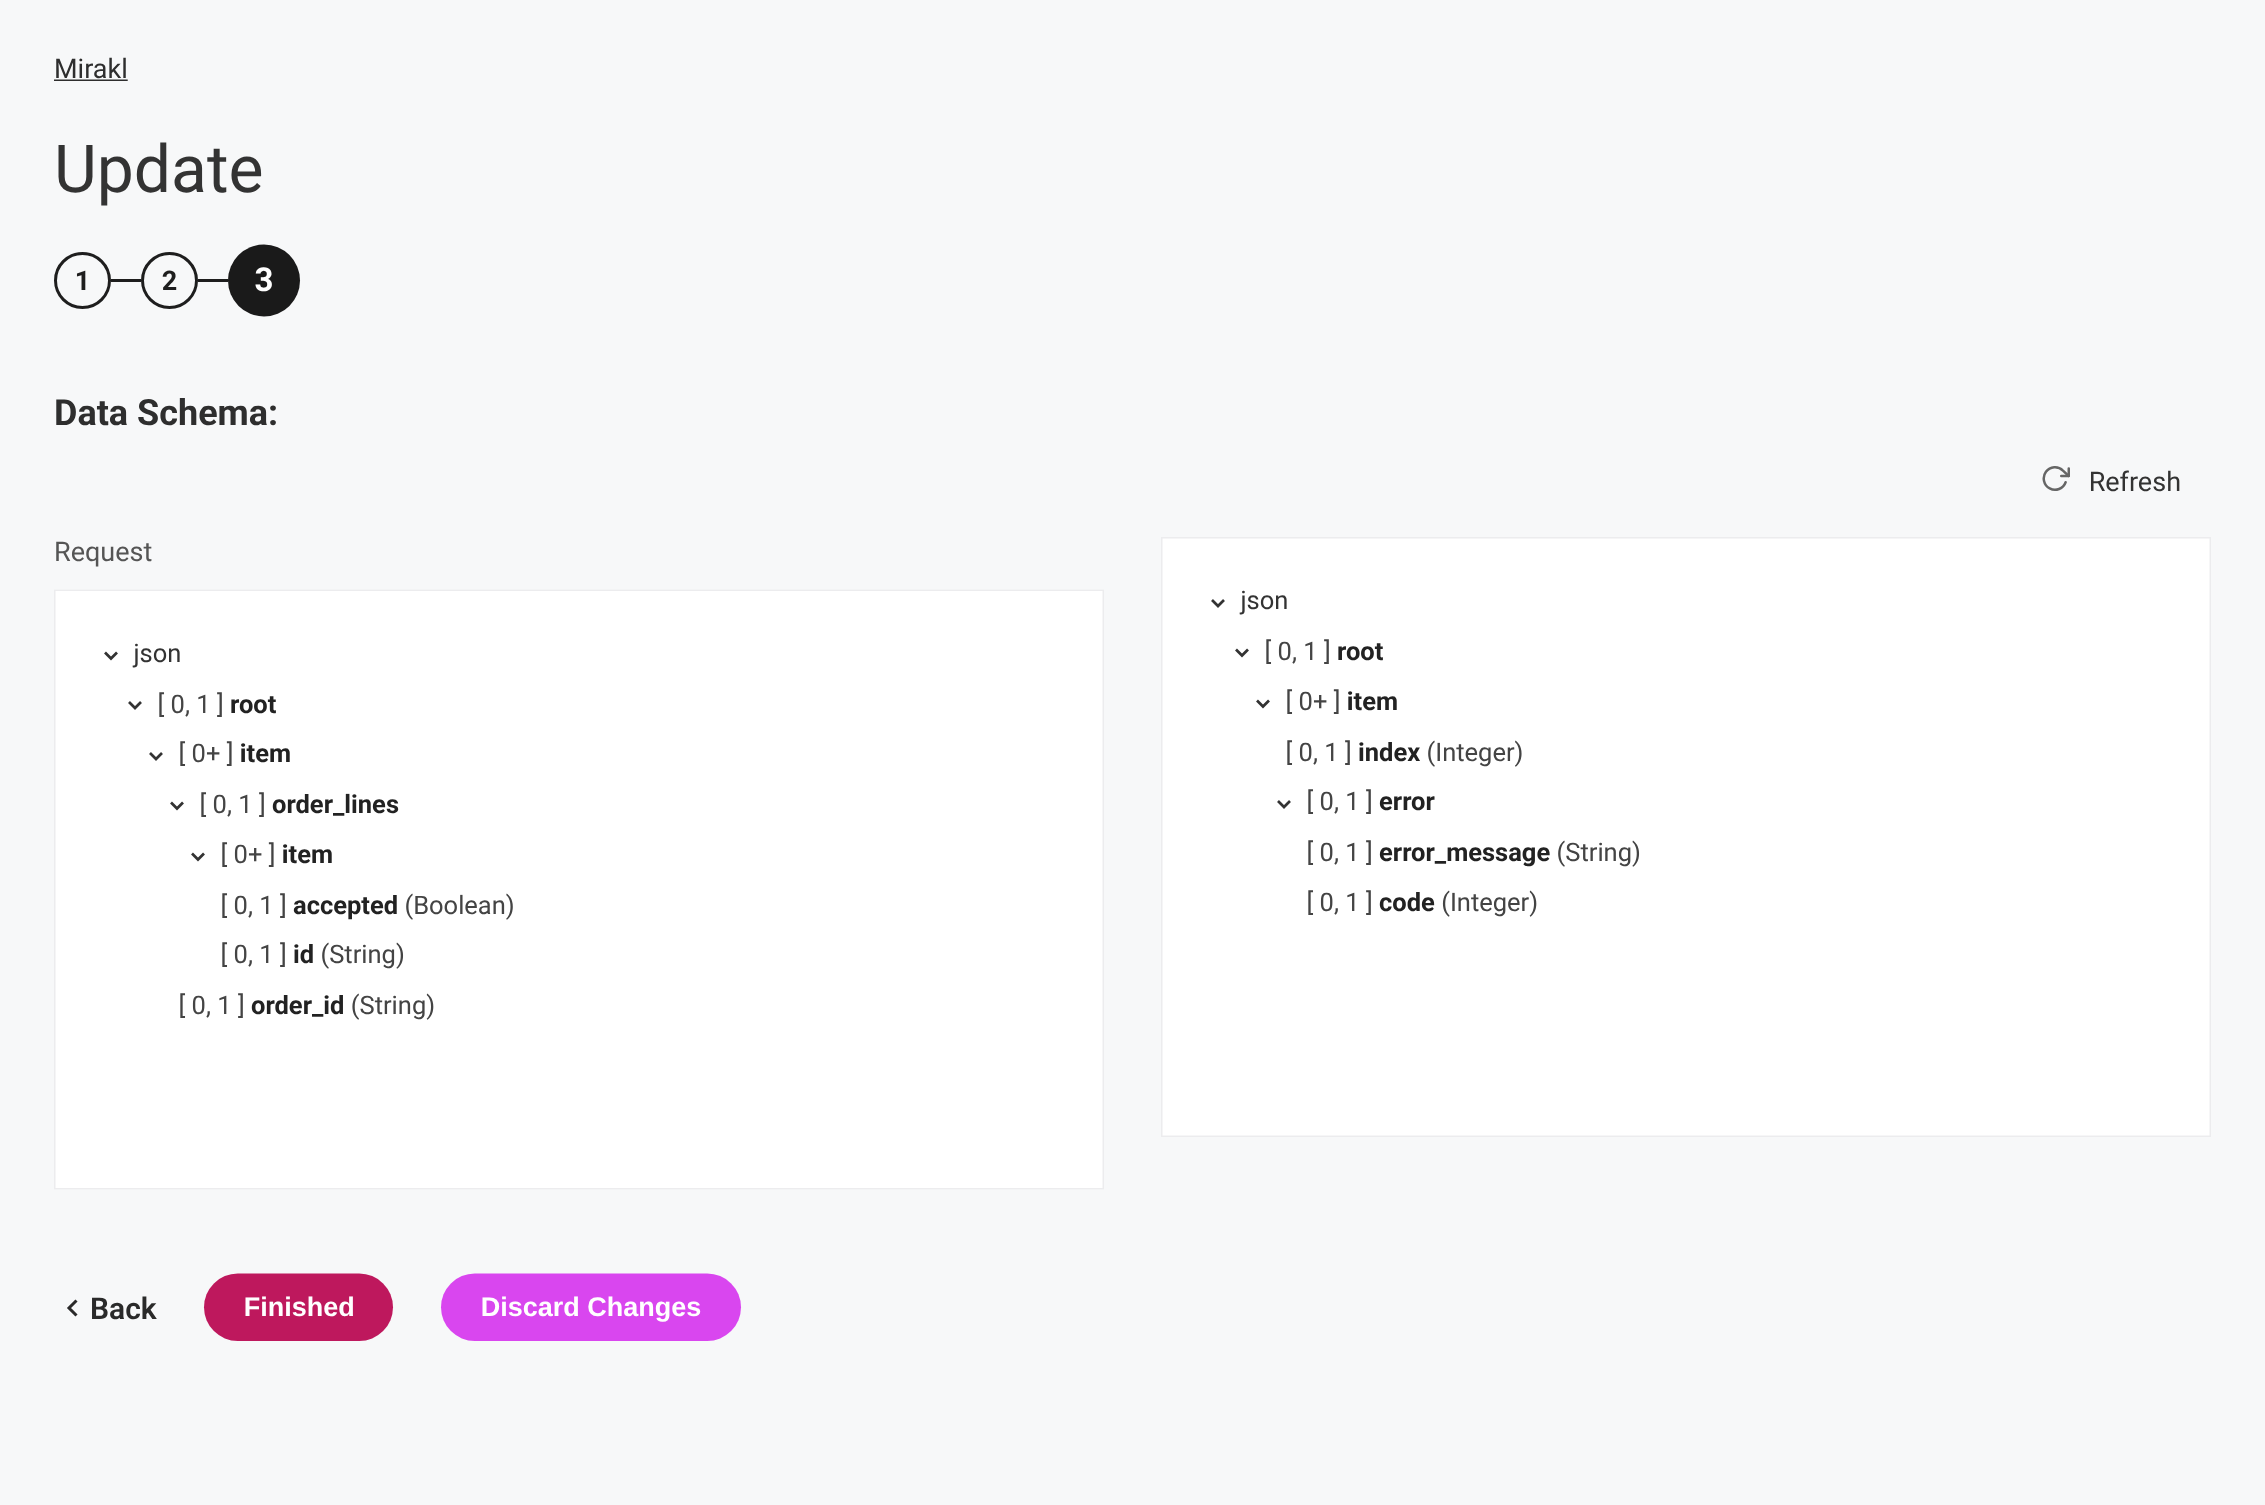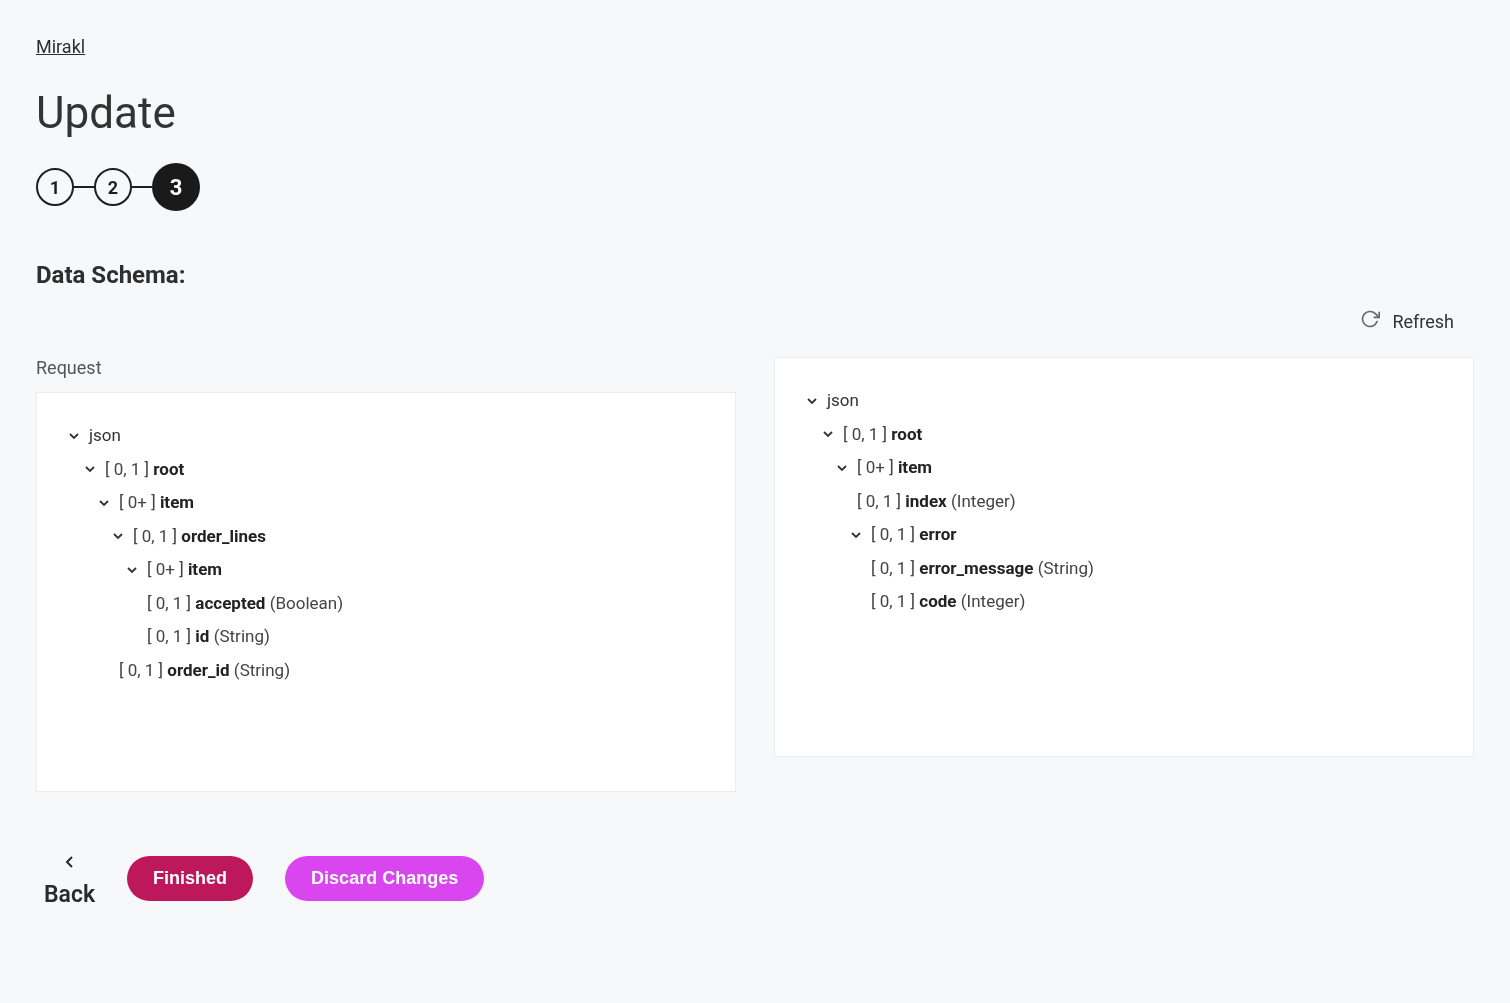--- a/index.html
+++ b/index.html
@@ -120,25 +120,24 @@
     display: flex;
     align-items: center;
     gap: 32px;
     margin-top: 56px;
     padding-left: 8px;
   }
   .back-link {
     display: flex;
     align-items: center;
     gap: 6px;
-    font-size: 23px;
+    font-size: 20px;
     font-weight: 600;
     color: #2a2a2a;
     cursor: pointer;
-    flex-direction: column;
   }
   .btn {
     border: none;
     border-radius: 999px;
     padding: 12px 26px;
     font-size: 18px;
     font-weight: 600;
     cursor: pointer;
   }
   .btn-primary { background: #be185d; color: #fff; }

